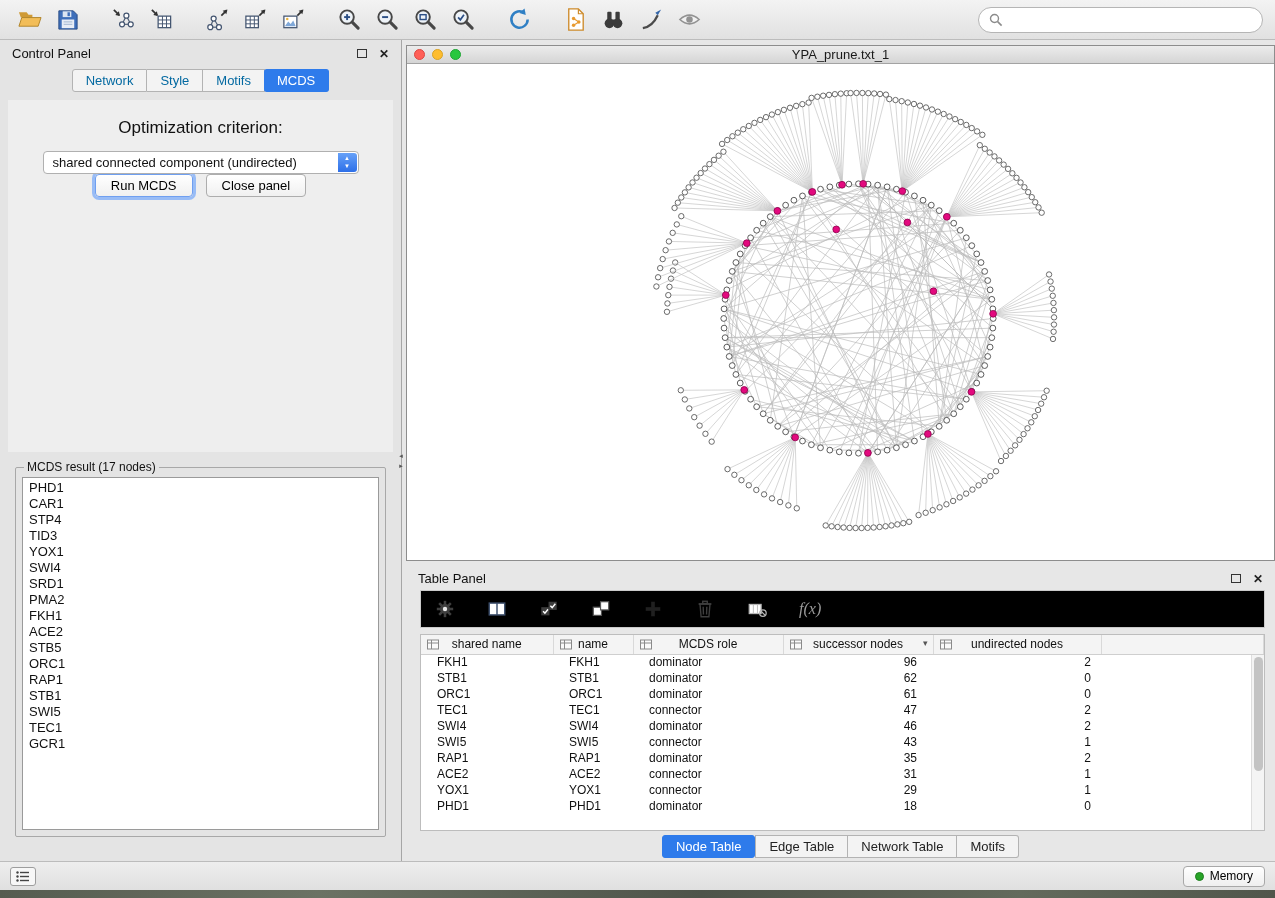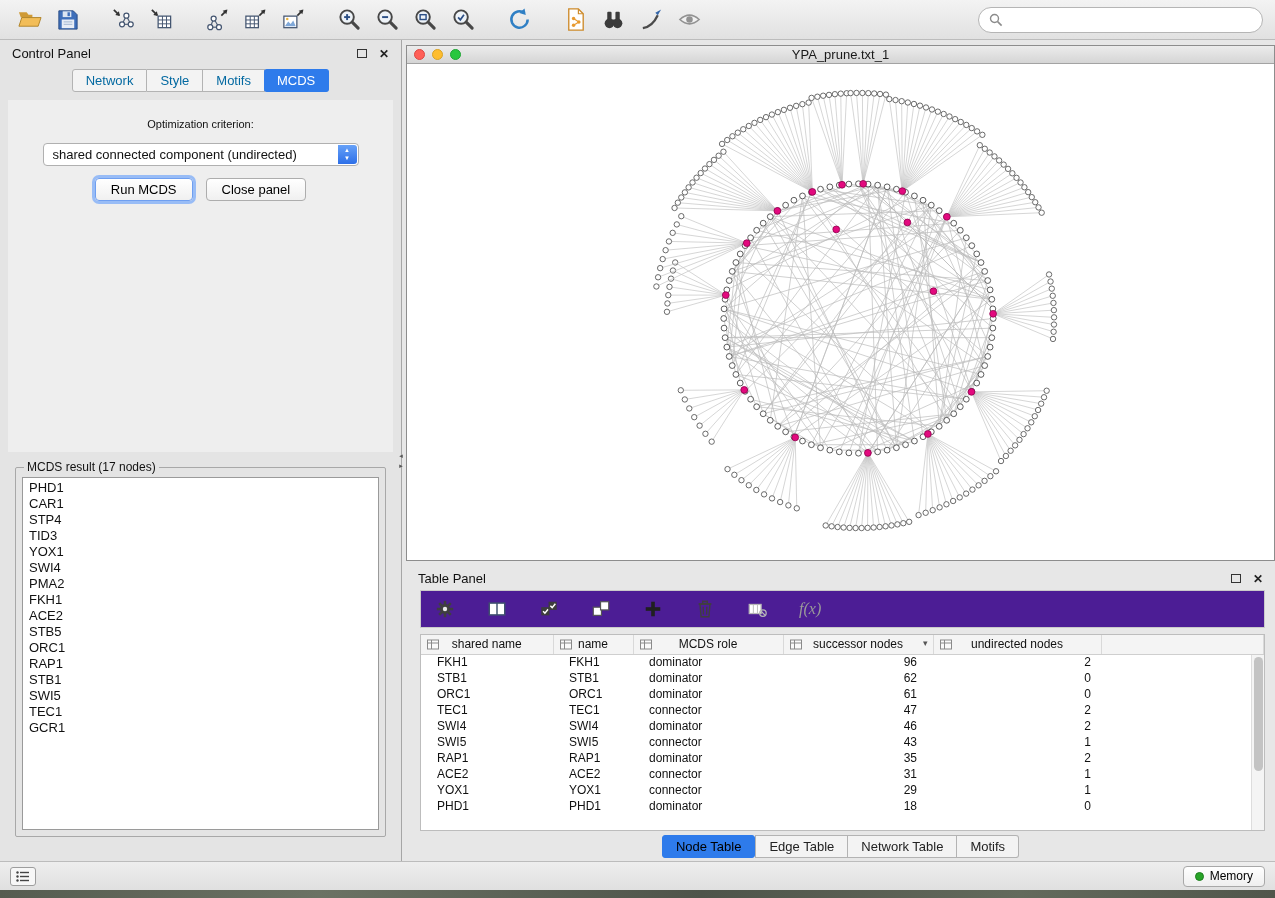--- a/index.html
+++ b/index.html
@@ -22,25 +22,25 @@
   .control-panel{width:402px;flex:0 0 402px;background:#e4e4e4;border-right:1px solid #a6a6a6;display:flex;flex-direction:column;position:relative}
   .panel-header{display:flex;align-items:center;padding:6px 12px 2px;font-size:13px}
   .panel-controls{margin-left:auto;display:flex;align-items:center;gap:12px}
   .float-box{width:10px;height:9px;border:1.4px solid #333;display:inline-block}
   .close-x{font-size:12px;font-weight:bold;color:#222;line-height:1}
   .cp-tabs{display:flex;justify-content:center;margin-top:6px}
   .cp-tab{font:13px "Liberation Sans",sans-serif;padding:3px 13px;background:#f3f3f3;border:1px solid #b3b3b3;border-left:none;color:#0369a1;cursor:default}
   .cp-tab:first-child{border-left:1px solid #b3b3b3;border-radius:3px 0 0 3px}
   .cp-tab.active{background:#2e7beb;border-color:#2e7beb;color:#fff;border-radius:3px;margin-left:-1px}
   .cp-inner{margin:8px 8px 0;background:#eeeeee;height:352px;flex:0 0 auto;text-align:center;padding-top:18px}
-  .opt-label{font-size:11px}
+  .opt-label{font-size:17px}
   .mac-select{width:316px;height:23px;margin:13px auto 0;background:#fff;border:1px solid #b0b0b0;border-radius:4px;position:relative;display:flex;align-items:center;font-size:13px;padding:0 24px 0 9px;text-align:left}
   .mac-select .sel-text{white-space:nowrap;overflow:hidden}
   .stepper{position:absolute;right:1px;top:1px;bottom:1px;width:19px;background:linear-gradient(#66a1f8,#2d6fe8);border-radius:0 3px 3px 0;display:flex;flex-direction:column;align-items:center;justify-content:center;color:#fff;font-size:6px;line-height:1.2}
-  .btn-row{display:flex;justify-content:center;gap:13px;margin-top:12px}
+  .btn-row{display:flex;justify-content:center;gap:13px;margin-top:0}
   .mac-btn{height:23px;padding:0 15px;background:linear-gradient(#ffffff,#f0f0f0);border:1px solid #adadad;border-radius:4px;font:13px "Liberation Sans",sans-serif;cursor:default}
   .mac-btn.focused{box-shadow:0 0 0 3px rgba(82,148,254,.55);border-color:#6f9ff0}
   .mcds-fieldset{margin:8px 15px 24px;border:1px solid #a8a8a8;border-radius:2px;padding:3px 6px 6px;flex:1;display:flex;min-height:0}
   .mcds-fieldset legend{font-size:12px;padding:0 3px;margin-left:2px}
   .listbox{flex:1;background:#fff;border:1px solid #9a9a9a;overflow:hidden;padding:2px 0}
   .list-item{font-size:13px;line-height:16px;padding-left:6px}
   .split-handle{position:absolute;right:-4px;top:408px;width:8px;height:26px;display:flex;flex-direction:column;align-items:center;justify-content:center;color:#555;font-size:7px;line-height:1.4;z-index:5}
 
   
   .right{flex:1;display:flex;flex-direction:column;min-width:0;padding:5px 0 0 4px}
@@ -50,38 +50,38 @@
   .light{width:11px;height:11px;border-radius:50%}
   .light.red{background:#ff5f57;border:1px solid #dd4742}
   .light.yellow{background:#febd2f;border:1px solid #d9a325}
   .light.green{background:#29c73f;border:1px solid #1ea634}
   .net-title{position:absolute;left:0;right:0;text-align:center;font-size:13px;color:#1a1a1a}
   .net-canvas{flex:1;background:#fff;position:relative;overflow:hidden}
   .net-canvas svg{width:100%;height:100%;display:block}
 
   
   .table-panel{flex:1;margin-top:4px;display:flex;flex-direction:column;min-height:0}
-  .tp-toolbar{height:38px;flex:0 0 38px;margin:2px 10px 0 14px;background:#4c1d95;border:1px solid #cacaca;display:flex;align-items:center;gap:32px;padding:12px 14px}
+  .tp-toolbar{height:38px;flex:0 0 38px;margin:2px 10px 0 14px;background:#000000;border:1px solid #cacaca;display:flex;align-items:center;gap:32px;padding:12px 14px}
   .tp-tbtn{border:none;background:transparent;display:flex;align-items:center;justify-content:center;cursor:default}
   .tp-tbtn svg{width:20px;height:20px}
   .fx{font-family:"Liberation Serif",serif;font-style:italic;font-size:16px;color:#9a9a9a}
   .table-wrap{margin:6px 10px 0 14px;background:#fff;border:1px solid #bdbdbd;flex:1;min-height:0;position:relative;overflow:hidden}
   table{border-collapse:collapse;width:100%;table-layout:fixed}
   th{height:19px;background:#f4f4f4;border-right:1px solid #d9d9d9;border-bottom:1px solid #cfcfcf;font-weight:normal;font-size:12px;position:relative;text-align:center;white-space:nowrap}
   th .hicon{position:absolute;left:6px;top:4px}
   th .chev{position:absolute;right:5px;top:3px;font-size:9px;color:#555}
   td{height:16px;font-size:12px;white-space:nowrap;overflow:hidden}
   td.cell-left{padding-left:16px;text-align:left}
   td.cell-num-s{text-align:right;padding-right:16px}
   td.cell-num-p{text-align:right;padding-right:10px}
   .vscroll{position:absolute;top:20px;right:0;bottom:0;width:13px;background:#f4f4f4;border-left:1px solid #ddd}
   .vthumb{position:absolute;top:2px;left:1.5px;width:9px;height:114px;background:#c3c3c3;border-radius:5px}
   .tp-tabs{height:30px;flex:0 0 30px;display:flex;align-items:center;justify-content:center}
   .tp-tab{font:13px "Liberation Sans",sans-serif;padding:3px 13px;background:#f3f3f3;border:1px solid #b3b3b3;border-left:none;color:#222;cursor:default}
-  .tp-tab.active{background:#2e7beb;border:1px solid #2e7beb;color:#000000;border-radius:3px}
+  .tp-tab.active{background:#2e7beb;border:1px solid #2e7beb;color:#ffffff;border-radius:3px}
   .tp-tab.after-active{border-left:none;border-radius:0}
   .tp-tab:last-child{border-radius:0 3px 3px 0}
 
   
   .status-bar{height:28px;flex:0 0 28px;background:linear-gradient(#eeeeee,#e0e0e0);border-top:1px solid #bcbcbc;display:flex;align-items:center;padding:14px 10px}
   .list-btn{width:26px;height:19px;border:1px solid #9d9d9d;border-radius:3px;background:#f7f7f7;display:flex;align-items:center;justify-content:center}
   .memory-btn{margin-left:auto;height:21px;border:1px solid #a8a8a8;border-radius:4px;background:linear-gradient(#ffffff,#efefef);display:flex;align-items:center;gap:6px;padding:0 11px;font:12px "Liberation Sans",sans-serif}
   .memory-dot{width:9px;height:9px;border-radius:50%;background:#28a428;border:1px solid #1d7d1d}
   .desktop-edge{height:8px;flex:0 0 8px;background:linear-gradient(90deg,#565c50,#6b7264 25%,#4e544a 55%,#636a5c 80%,#50564b)}
 </style>
@@ -282,20 +282,21 @@
       </div>
       <fieldset class="mcds-fieldset">
         <legend>MCDS result (17 nodes)</legend>
         <div class="listbox" id="mcds-list">
             <div class="list-item">PHD1</div>
             <div class="list-item">CAR1</div>
             <div class="list-item">STP4</div>
             <div class="list-item">TID3</div>
             <div class="list-item">YOX1</div>
             <div class="list-item">SWI4</div>
+            <div class="list-item">SRD1</div>
             <div class="list-item">PMA2</div>
             <div class="list-item">FKH1</div>
             <div class="list-item">ACE2</div>
             <div class="list-item">STB5</div>
             <div class="list-item">ORC1</div>
             <div class="list-item">RAP1</div>
             <div class="list-item">STB1</div>
             <div class="list-item">SWI5</div>
             <div class="list-item">TEC1</div>
             <div class="list-item">GCR1</div>

